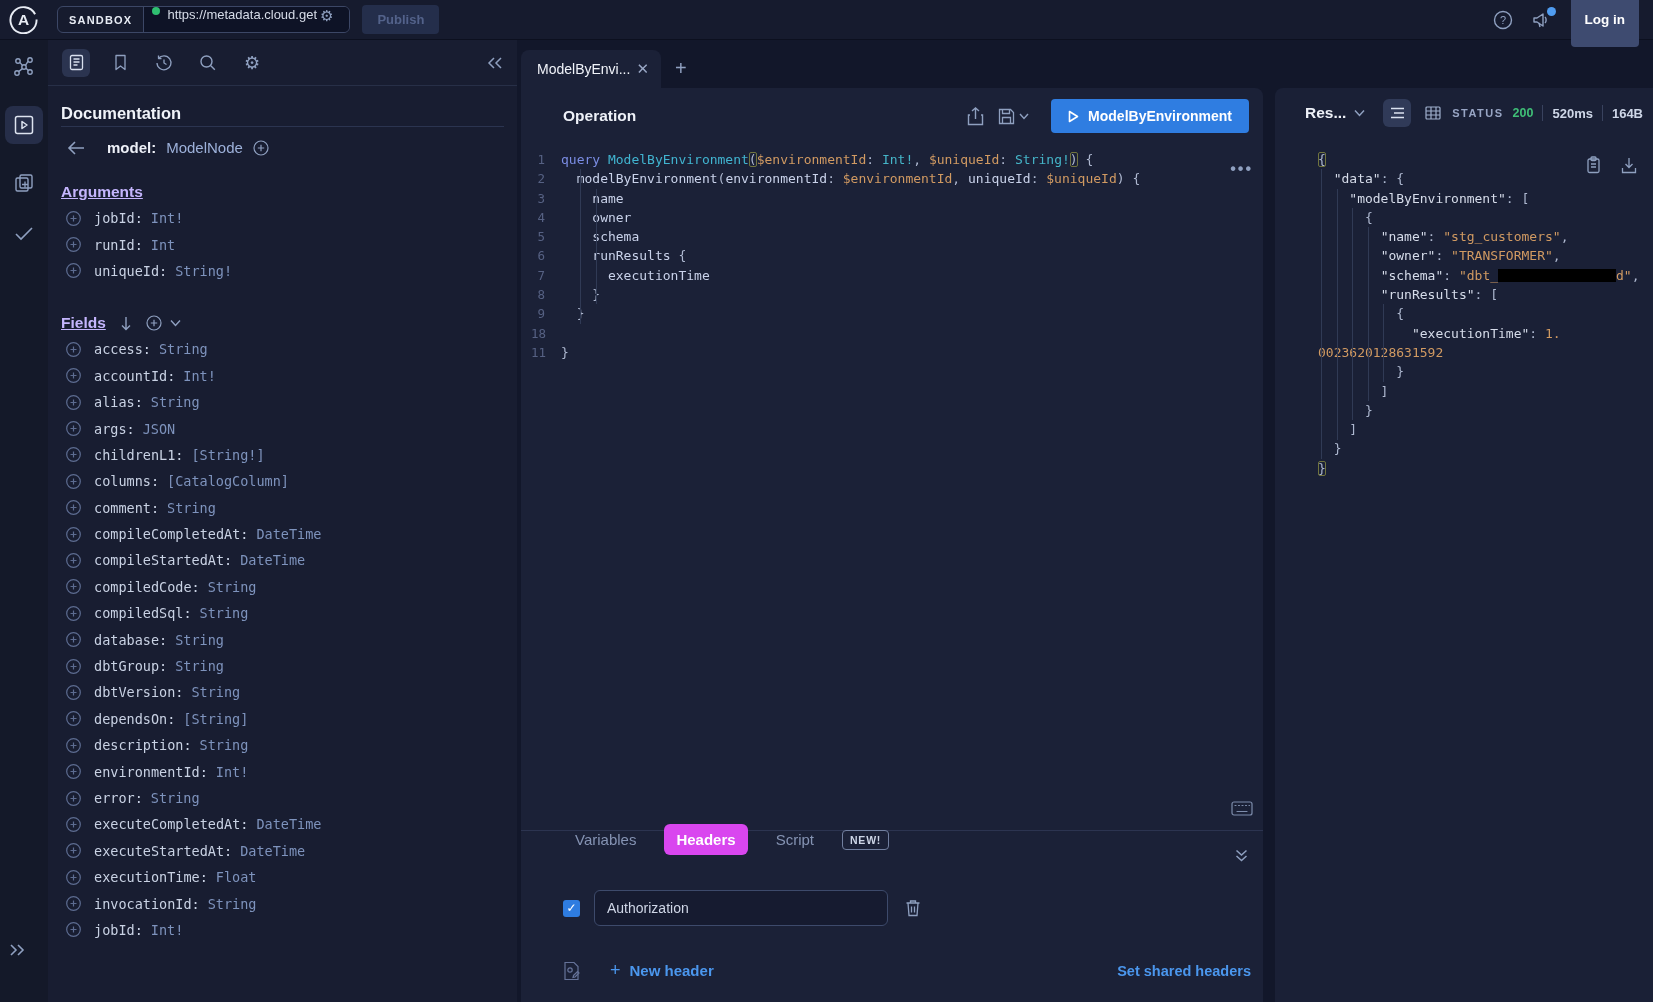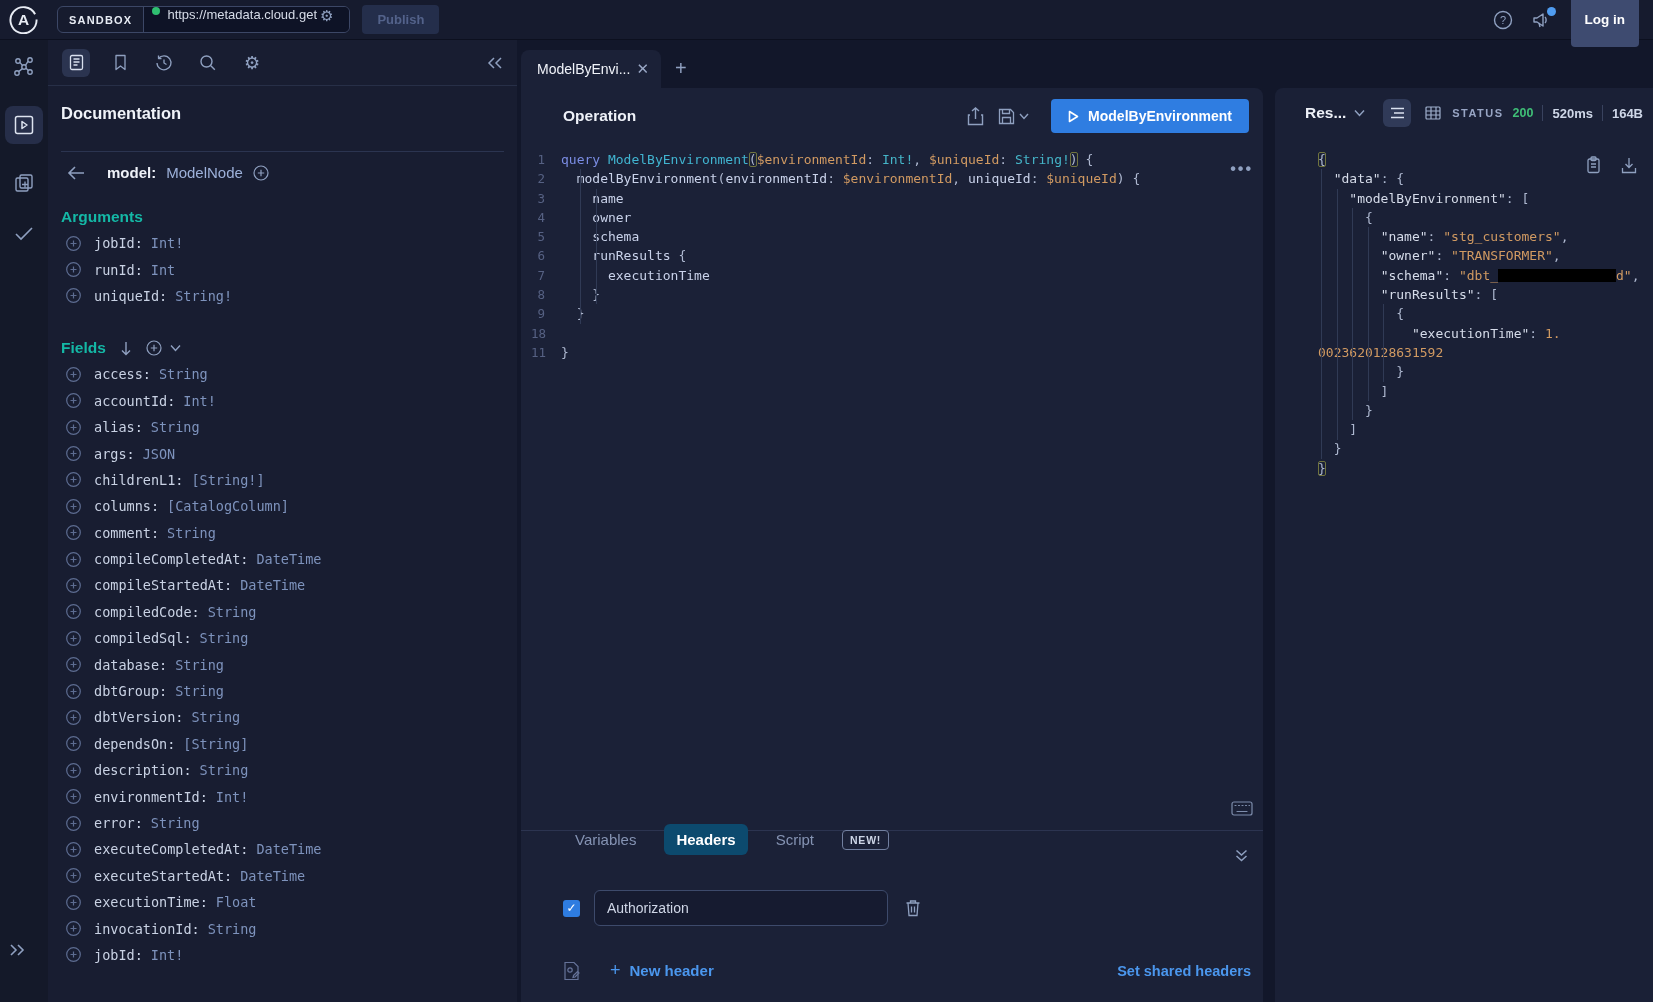--- a/index.html
+++ b/index.html
@@ -37,27 +37,27 @@
 
   
   .doc-panel { position:absolute; left:48px; top:40px; width:469px; height:962px; background:#181d31; }
   .doc-toolbar { height:46px; display:flex; align-items:center; gap:16px; padding:0 14px;
                  border-bottom:1px solid #272f47; }
   .doc-tool { width:28px; height:28px; display:flex; align-items:center; justify-content:center;
               color:#8fa0c0; border-radius:6px; }
   .doc-tool.active { background:#2b3450; color:#d9e0ee; }
   .doc-collapse { margin-left:auto; color:#8fa0c0; }
   .doc-body { padding:18px 13px 0 13px; }
-  .doc-title { font-size:16.5px; font-weight:bold; color:#f0f3f9; padding-bottom:28px;
+  .doc-title { font-size:16.5px; font-weight:bold; color:#f0f3f9; padding-bottom:3px;
                border-bottom:1px solid #2b3450; }
   .crumb-row { display:flex; align-items:center; gap:10px; padding:12px 0 0 6px; }
   .crumb-arrow { color:#8fa0c0; }
   .crumb-label { font-size:15px; font-weight:bold; color:#eef1f8; margin-left:12px; }
   .crumb-type { font-size:15px; color:#9db1da; }
-  .section-title { font-size:15.5px; font-weight:bold; color:#14b8a6; }
+  .section-title { font-size:15.5px; font-weight:bold; color:#c4b5fd;text-decoration:underline; }
   .args-title { margin-top:27px; }
   .fields-head { margin-top:30px; display:flex; align-items:center; gap:14px; }
   .fields-head .mini { color:#8fa0c0; }
   .doc-rows { margin-top:4px; }
   .doc-row { display:flex; align-items:center; gap:13px; height:26.4px; padding-left:5px; cursor:pointer; }
   .doc-row .fname { font-family:"DejaVu Sans Mono", monospace; font-size:13.5px; color:#c9d2e4; }
   .doc-row .ftype { font-family:"DejaVu Sans Mono", monospace; font-size:13.5px; color:#7e93bd; }
 
   
   .tabbar { position:absolute; left:517px; top:40px; width:748px; height:48px; }
@@ -95,21 +95,21 @@
   .tok-rd { display:inline-block; width:118px; height:13px; background:#000; transform:translateY(2px); }
   .iguide { position:absolute; width:1px; background:#303a55; }
   .op-ellipsis { position:absolute; right:10px; top:72px; color:#8fa0c0; letter-spacing:2px;
                  font-size:16px; font-weight:bold; background:none; border:none; }
   .kbd-hint { position:absolute; right:10px; bottom:186px; color:#7d8cab; background:none; border:none; }
 
   
   .bottom-divider { position:absolute; left:0; right:0; top:742px; height:1px; background:#2c3450; }
   .bottom-tabs { position:absolute; left:42px; top:736px; display:flex; align-items:center; gap:16px; }
   .btab { font-size:15px; color:#8593b3; background:none; border:none; padding:7px 12px; border-radius:6px; }
-  .btab.active { background:#0c4a6e; color:#fff; font-weight:bold;text-align:right; }
+  .btab.active { background:#d946ef; color:#fff; font-weight:bold;text-align:right; }
   .new-badge { font-size:10.5px; font-weight:bold; letter-spacing:0.8px; color:#cdd5e6;
                border:1px solid #717f9f; border-radius:4px; padding:3px 7px; }
   .bottom-collapse { position:absolute; right:14px; top:760px; color:#8fa0c0; background:none; border:none; }
   .hdr-row { position:absolute; left:42px; top:802px; display:flex; align-items:center; }
   .hdr-check { width:17px; height:17px; border-radius:3px; background:#2e7ce0; color:#fff;
                display:flex; align-items:center; justify-content:center; font-size:12px; flex:none; }
   .key-input { margin-left:14px; width:294px; height:36px; background:#161b30; border:1px solid #3d4a6b;
                border-radius:6px; color:#cfd6e6; font-size:14px; padding:0 12px;
                font-family:"Liberation Sans", sans-serif; }
   .val-input { margin-left:9px; width:312px; height:36px; background:#161b30; border:1px solid #3d4a6b;

